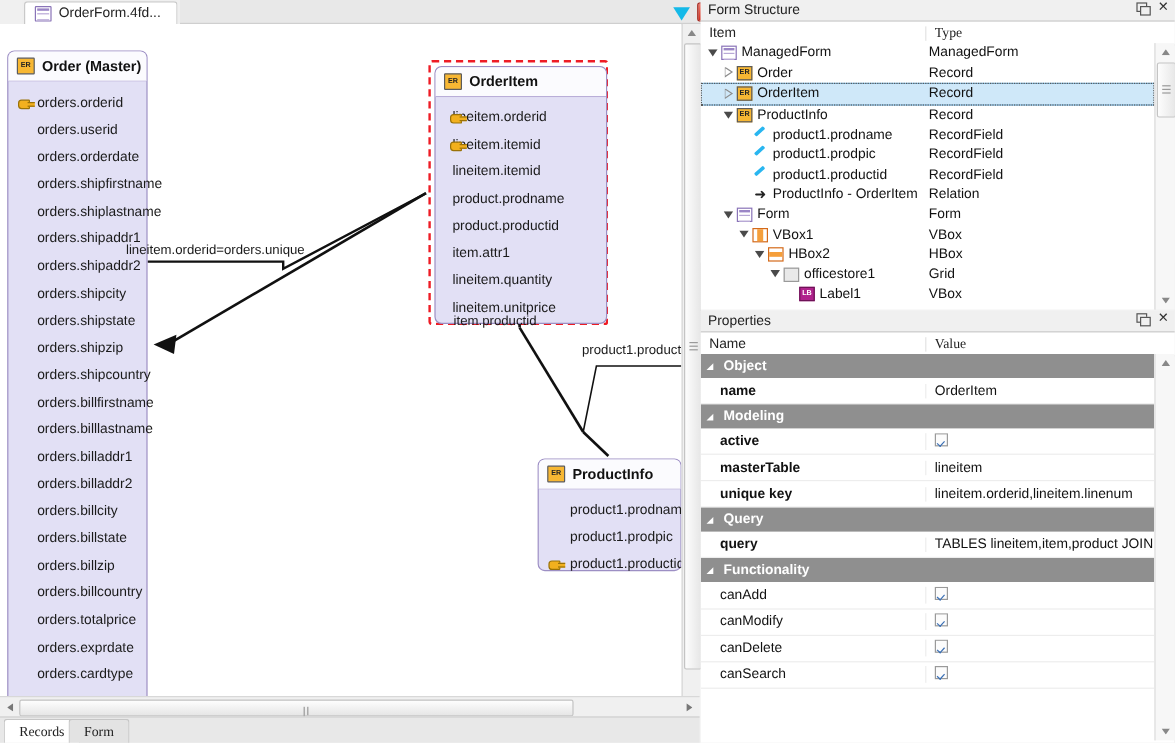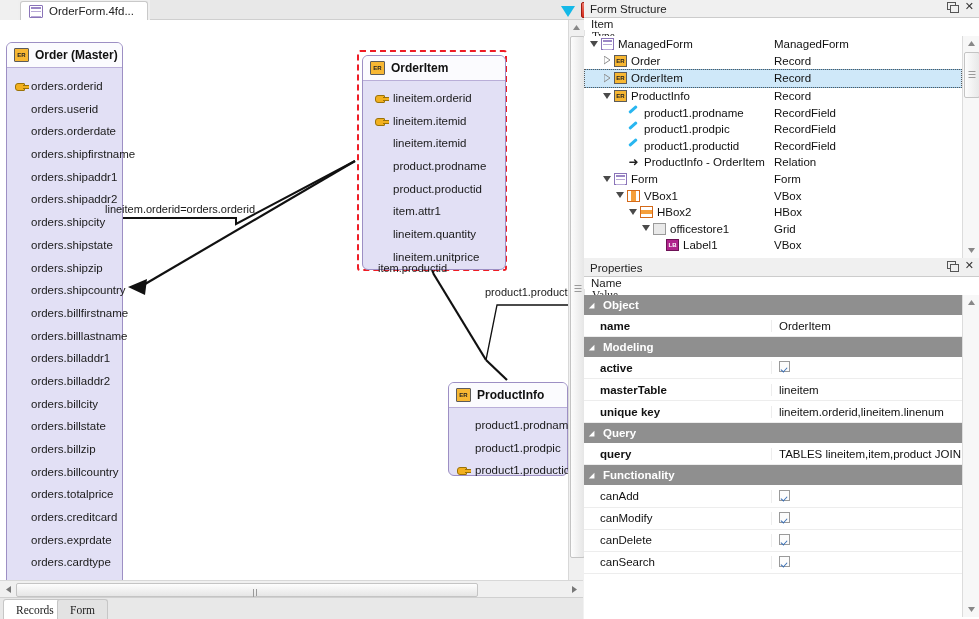--- a/index.html
+++ b/index.html
@@ -42,21 +42,21 @@
   .recbox{position:absolute;border:1px solid #9d8fc4;border-radius:6px;
     background:#e2e0f5;box-sizing:border-box;}
   .recbox .hdr{height:24px;background:#fbfbfe;border-bottom:1px solid #b9aed8;
     border-radius:5px 5px 0 0;display:flex;align-items:center;padding-left:7px;
     font-weight:bold;font-size:12px;color:#111;}
   .rec-ico{width:13px;height:12px;background:#f7b733;border:1px solid #5b5b5b;
     border-radius:1px;margin-right:6px;flex:0 0 auto;position:relative;
     font-size:6px;color:#222;line-height:12px;text-align:center;font-weight:bold;
     font-family:"Liberation Sans", sans-serif;overflow:hidden;}
   .recbox .body{padding:6px 0 6px 0;}
-  .fld{height:22.7px;line-height:22.7px;padding-left:30px;font-size:11.5px;color:#1a1a1a;
+  .fld{height:22.7px;line-height:22.7px;padding-left:14px;font-size:11.5px;color:#1a1a1a;
     position:relative;white-space:nowrap;}
   .fld.key:before{content:"";position:absolute;left:12px;top:8px;width:8px;height:6px;
     background:#f2b01e;border:1px solid #9a7208;border-radius:3px 1px 1px 3px;}
   .fld.key:after{content:"";position:absolute;left:20px;top:10px;width:6px;height:2px;
     background:#f2b01e;border-top:1px solid #9a7208;border-bottom:1px solid #9a7208;}
 
   
   #master{left:6px;top:2px;width:117px;height:546px;}
   #master .body{padding-top:7px;}
   #master .fld{padding-left:24px;}
@@ -105,21 +105,21 @@
   .panel{position:absolute;left:0;width:395px;background:#fff;}
   .ptitle{height:17px;background:#f0f0f0;border-bottom:1px solid #ccc;
     display:flex;align-items:center;padding-left:6px;font-size:11.5px;color:#222;position:relative;}
   .ptitle .pbtns{position:absolute;right:5px;top:1px;display:flex;gap:7px;align-items:center;color:#555;}
   .pin-ico{width:11px;height:11px;position:relative;cursor:pointer;}
   .pin-ico:before{content:"";position:absolute;left:0;top:1px;width:7px;height:6px;border:1px solid #555;}
   .pin-ico:after{content:"";position:absolute;left:3px;top:4px;width:7px;height:6px;border:1px solid #555;background:#f0f0f0;}
   .x-ico{font-size:11px;line-height:11px;cursor:pointer;color:#333;}
 
   .colhdr{height:19px;background:#fff;border-bottom:1px solid #d6d6d6;display:flex;
-    font-size:11.5px;color:#222;flex-direction:column;}
+    font-size:11.5px;color:#222;align-items:center;}
   .colhdr .c1{width:187px;padding-left:7px;box-sizing:border-box;}
   .colhdr .c2{flex:1;padding-left:7px;box-sizing:border-box;border-left:1px solid #e3e3e3;font-family:Liberation Serif, serif;}
 
   
   #structure{top:0;height:219px;border-right:1px solid #ccc;}
   .treebox{position:absolute;left:0;top:36px;width:378px;height:222px;overflow:hidden;background:#fff;
     border-right:1px solid #e0e0e0;}
   .trow{height:16.6px;display:flex;align-items:center;font-size:11.5px;color:#111;position:relative;}
   .trow .tname{display:flex;align-items:center;width:187px;box-sizing:border-box;}
   .trow .ttype{flex:1;padding-left:3px;}
@@ -208,36 +208,36 @@
         <div class="recbox" id="master">
           <div class="hdr">
             <span class="rec-ico">ER</span>
             <span>Order (Master)</span>
           </div>
           <div class="body">
             <div class="fld key">orders.orderid</div>
             <div class="fld">orders.userid</div>
             <div class="fld">orders.orderdate</div>
             <div class="fld">orders.shipfirstname</div>
+            <div class="fld">orders.shiplastname</div>
             <div class="fld">orders.shipaddr1</div>
             <div class="fld">orders.shipaddr2</div>
             <div class="fld">orders.shipcity</div>
             <div class="fld">orders.shipstate</div>
             <div class="fld">orders.shipzip</div>
             <div class="fld">orders.shipcountry</div>
             <div class="fld">orders.billfirstname</div>
             <div class="fld">orders.billlastname</div>
             <div class="fld">orders.billaddr1</div>
             <div class="fld">orders.billaddr2</div>
             <div class="fld">orders.billcity</div>
             <div class="fld">orders.billstate</div>
             <div class="fld">orders.billzip</div>
             <div class="fld">orders.billcountry</div>
             <div class="fld">orders.totalprice</div>
-            <div class="fld">orders.creditcard</div>
             <div class="fld">orders.exprdate</div>
             <div class="fld">orders.cardtype</div>
             <div class="fld">orders.sourceapp</div>
           </div>
         </div>
       </div>
 
       <div class="sel-wrap">
         <div class="recbox" id="orderitem">
           <div class="hdr">
@@ -262,21 +262,21 @@
           <span class="rec-ico">ER</span>
           <span>ProductInfo</span>
         </div>
         <div class="body">
           <div class="fld">product1.prodname</div>
           <div class="fld">product1.prodpic</div>
           <div class="fld key">product1.productid</div>
         </div>
       </div>
 
-      <div class="relabel" style="left:105px;top:183px;">lineitem.orderid=orders.orderid</div>
+      <div class="relabel" style="left:105px;top:183px;">lineitem.orderid=orders.unique</div>
       <div class="relabel" style="left:378px;top:242px;">item.productid</div>
       <div class="relabel" style="left:485px;top:266px;">product1.productid</div>
     </div>
 
     <div class="vscroll">
       <div class="arrow">
         <svg width="7" height="5">
             <polygon points="3.5,0 7,5 0,5" fill="#888"></polygon>
           </svg>
       </div>

